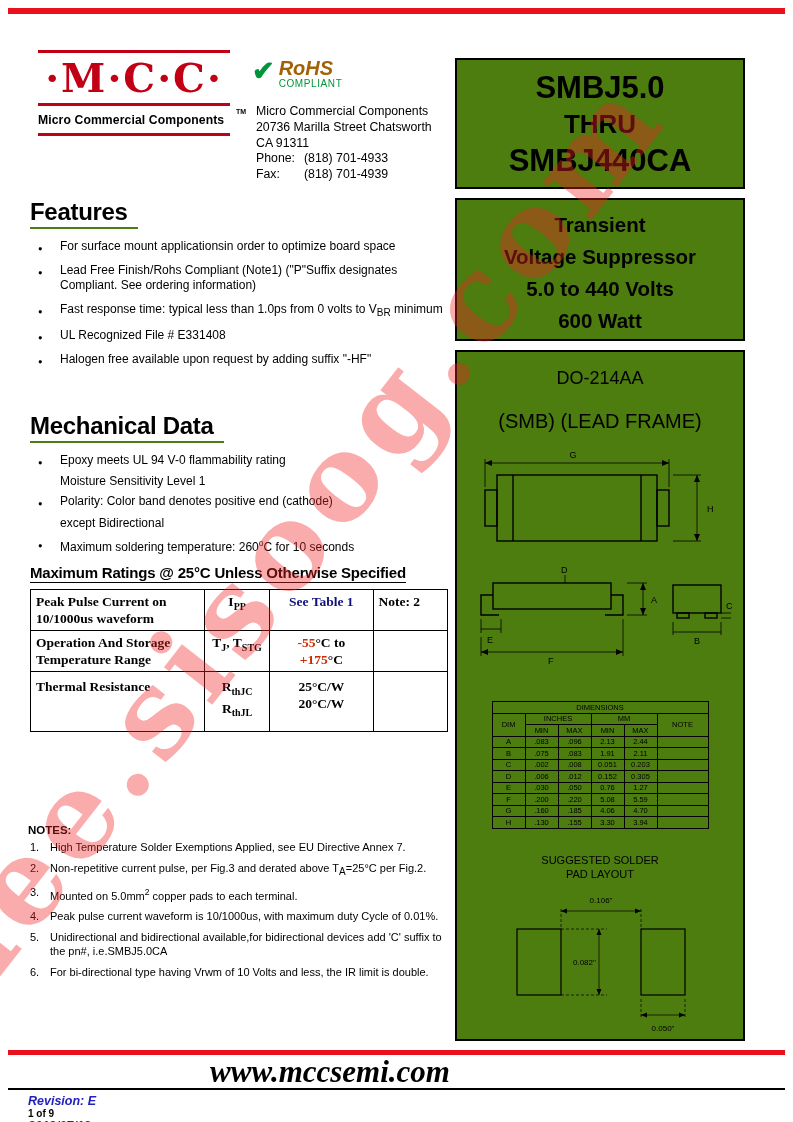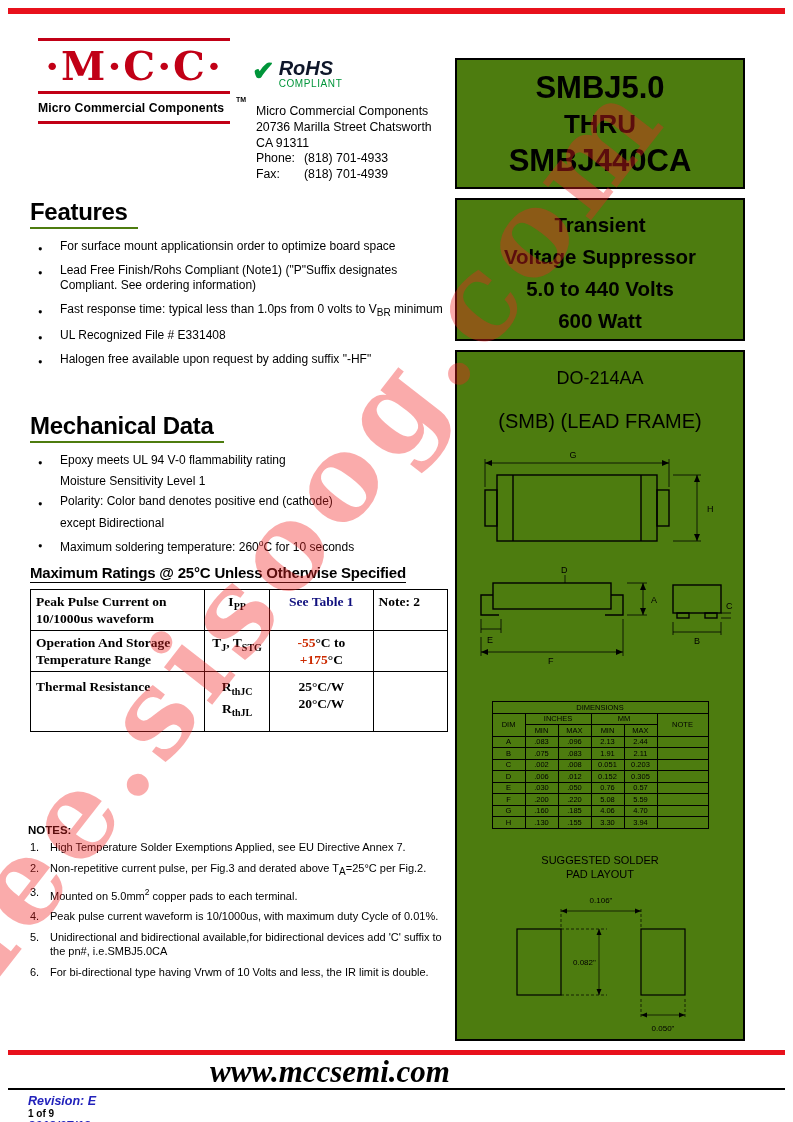--- a/index.html
+++ b/index.html
@@ -7,31 +7,31 @@
           font-family:"Liberation Sans", sans-serif; color:#000; }
 
   
   .watermark { position:absolute; left:18px; top:860px; font-family:"DejaVu Serif", serif;
     font-weight:bold; font-size:118px; letter-spacing:9px; color:rgba(243,34,34,0.38);
     transform:rotate(-52deg); transform-origin:0 100%; white-space:nowrap;
     pointer-events:none; z-index:60; }
 
   
   .top-bar { position:absolute; left:8px; top:8px; width:777px; height:6px; background:#e8111c; }
-  .logo { position:absolute; left:38px; top:38px; width:192px; }
+  .logo { position:absolute; left:38px; top:50px; width:192px; }
   .rule { height:3px; background:#c10016; }
   .logo-text { font-family:"DejaVu Serif", serif; font-weight:bold; font-size:40px; line-height:50px;
     color:#c10016; text-align:center; letter-spacing:2px; }
   .logo-tm { position:absolute; right:-16px; top:58px; font-size:7px; font-weight:bold; }
   .logo-caption { font-size:12.2px; font-weight:bold; margin-top:7px; letter-spacing:0.1px; }
   .rule2 { height:3px; background:#c10016; margin-top:6px; }
 
   .rohs { position:absolute; left:252px; top:58px; display:flex; align-items:flex-start; }
   .rohs-check { color:#00953a; font-size:27px; font-weight:bold; line-height:27px; margin-right:4px; }
-  .rohs-name { font-size:20px; font-weight:bold; color:#0f172a; line-height:20px; font-style:italic; }
+  .rohs-name { font-size:20px; font-weight:bold; color:#a16207; line-height:20px; font-style:italic; }
   .rohs-sub { font-size:10px; font-weight:normal; color:#00953a; letter-spacing:0.6px;text-align:right; }
 
   .address { position:absolute; left:256px; top:104px; font-size:12.3px; line-height:15.8px; }
   .addr-label { display:inline-block; width:48px; }
 
   
   .box { position:absolute; border:2.5px solid #000; background:#4d7c0f; box-sizing:border-box; }
   .title-box { left:455px; top:58px; width:290px; height:131px; text-align:center; padding-top:8px; }
   .title-l1, .title-l3 { font-size:31px; font-weight:bold; line-height:40px; }
   .title-l2 { font-size:26px; font-weight:bold; line-height:33px; }
@@ -263,21 +263,21 @@
             <td>.012</td>
             <td>0.152</td>
             <td>0.305</td>
             <td class="note-col"></td>
           </tr>
       <tr>
             <td>E</td>
             <td>.030</td>
             <td>.050</td>
             <td>0.76</td>
-            <td>0.57</td>
+            <td>1.27</td>
             <td class="note-col"></td>
           </tr>
       <tr>
             <td>F</td>
             <td>.200</td>
             <td>.220</td>
             <td>5.08</td>
             <td>5.59</td>
             <td class="note-col"></td>
           </tr>

